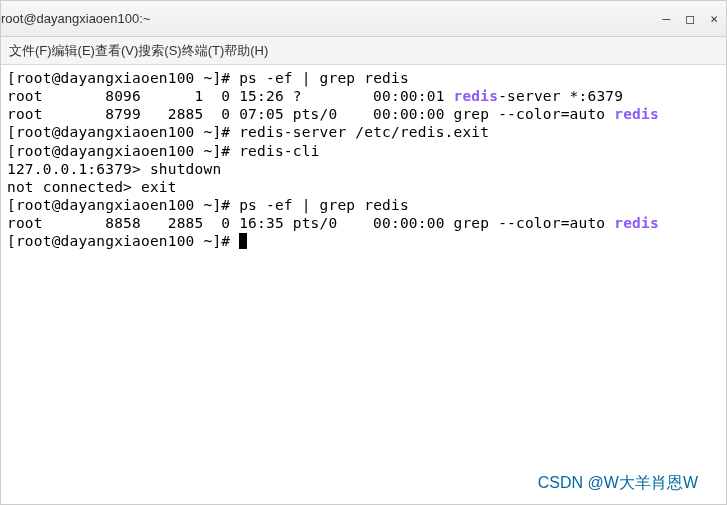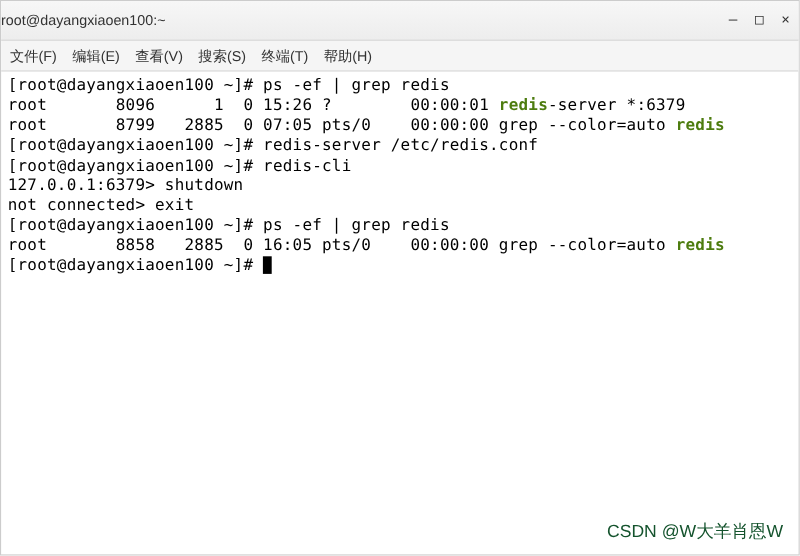--- a/index.html
+++ b/index.html
@@ -34,40 +34,39 @@
     color: #333;
   }
   .window-controls span { cursor: default; font-family: monospace; }
   .menubar {
     height: 28px;
     background: #f5f5f5;
     border-bottom: 1px solid #d8d8d8;
     display: flex;
     align-items: center;
     padding: 0 8px;
-    gap: 14px;
     font-size: 13px;
     color: #333;
   }
   .menubar span { cursor: default; }
   .terminal {
     padding: 4px 6px;
     font-family: "DejaVu Sans Mono", "Courier New", monospace;
     font-size: 14.5px;
     line-height: 1.25;
     color: #000;
     white-space: pre;
     letter-spacing: 0.2px;
   }
-  .redis { color: #4d7c0f; font-weight: bold; }
+  .redis { color: #8b5cf6; font-weight: bold; }
   .watermark {
     position: absolute;
-    right: 14px;
+    right: 28px;
     bottom: 10px;
-    color: #14532d;
+    color: #0369a1;
     font-size: 16px;
     font-family: sans-serif;
     pointer-events: none;
   }
   .cursor {
     display:inline-block;
     width:8px;
     height:16px;
     background:#000;
     vertical-align:text-bottom;
@@ -90,21 +89,21 @@
   <span>编辑(E)</span>
   <span>查看(V)</span>
   <span>搜索(S)</span>
   <span>终端(T)</span>
   <span>帮助(H)</span>
 </div>
 
 <div class="terminal"><span>[root@dayangxiaoen100 ~]# </span><span>ps -ef | grep redis</span>
 <span>root       8096      1  0 15:26 ?        00:00:01 </span><span class="redis">redis</span><span>-server *:6379</span>
 <span>root       8799   2885  0 07:05 pts/0    00:00:00 grep --color=auto </span><span class="redis">redis</span>
-<span>[root@dayangxiaoen100 ~]# </span><span>redis-server /etc/redis.conf</span>
+<span>[root@dayangxiaoen100 ~]# </span><span>redis-server /etc/redis.exit</span>
 <span>[root@dayangxiaoen100 ~]# </span><span>redis-cli</span>
 <span>127.0.0.1:6379&gt; shutdown</span>
 <span>not connected&gt; exit</span>
 <span>[root@dayangxiaoen100 ~]# </span><span>ps -ef | grep redis</span>
-<span>root       8858   2885  0 16:05 pts/0    00:00:00 grep --color=auto </span><span class="redis">redis</span>
+<span>root       8858   2885  0 16:35 pts/0    00:00:00 grep --color=auto </span><span class="redis">redis</span>
 <span>[root@dayangxiaoen100 ~]# </span><span class="cursor"></span></div>
 
 <div class="watermark">CSDN @W大羊肖恩W</div>
 
 </body></html>

